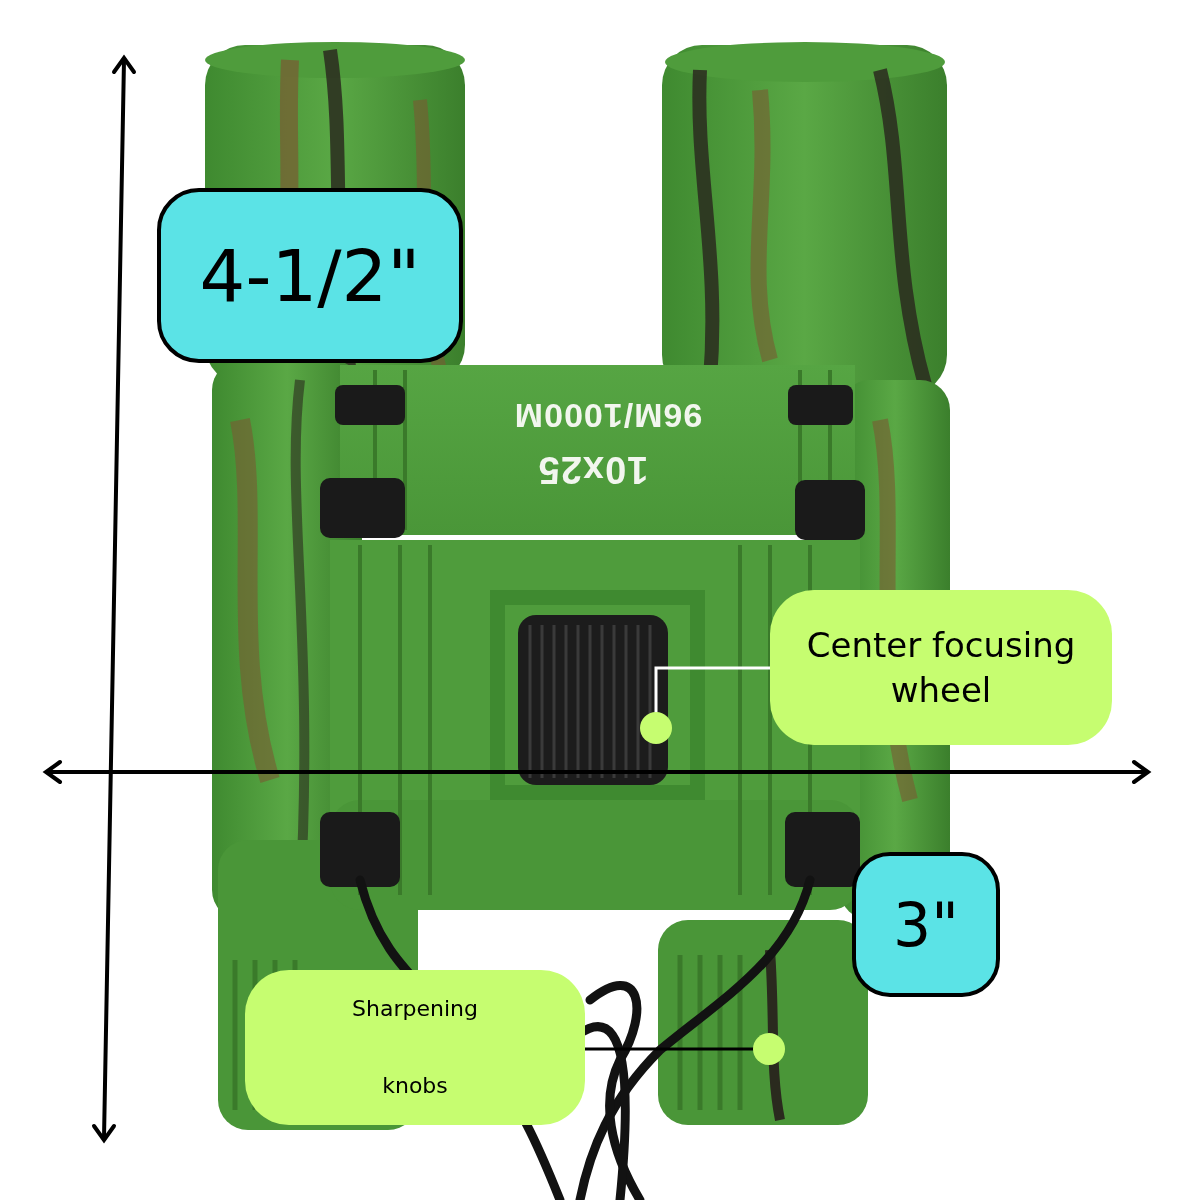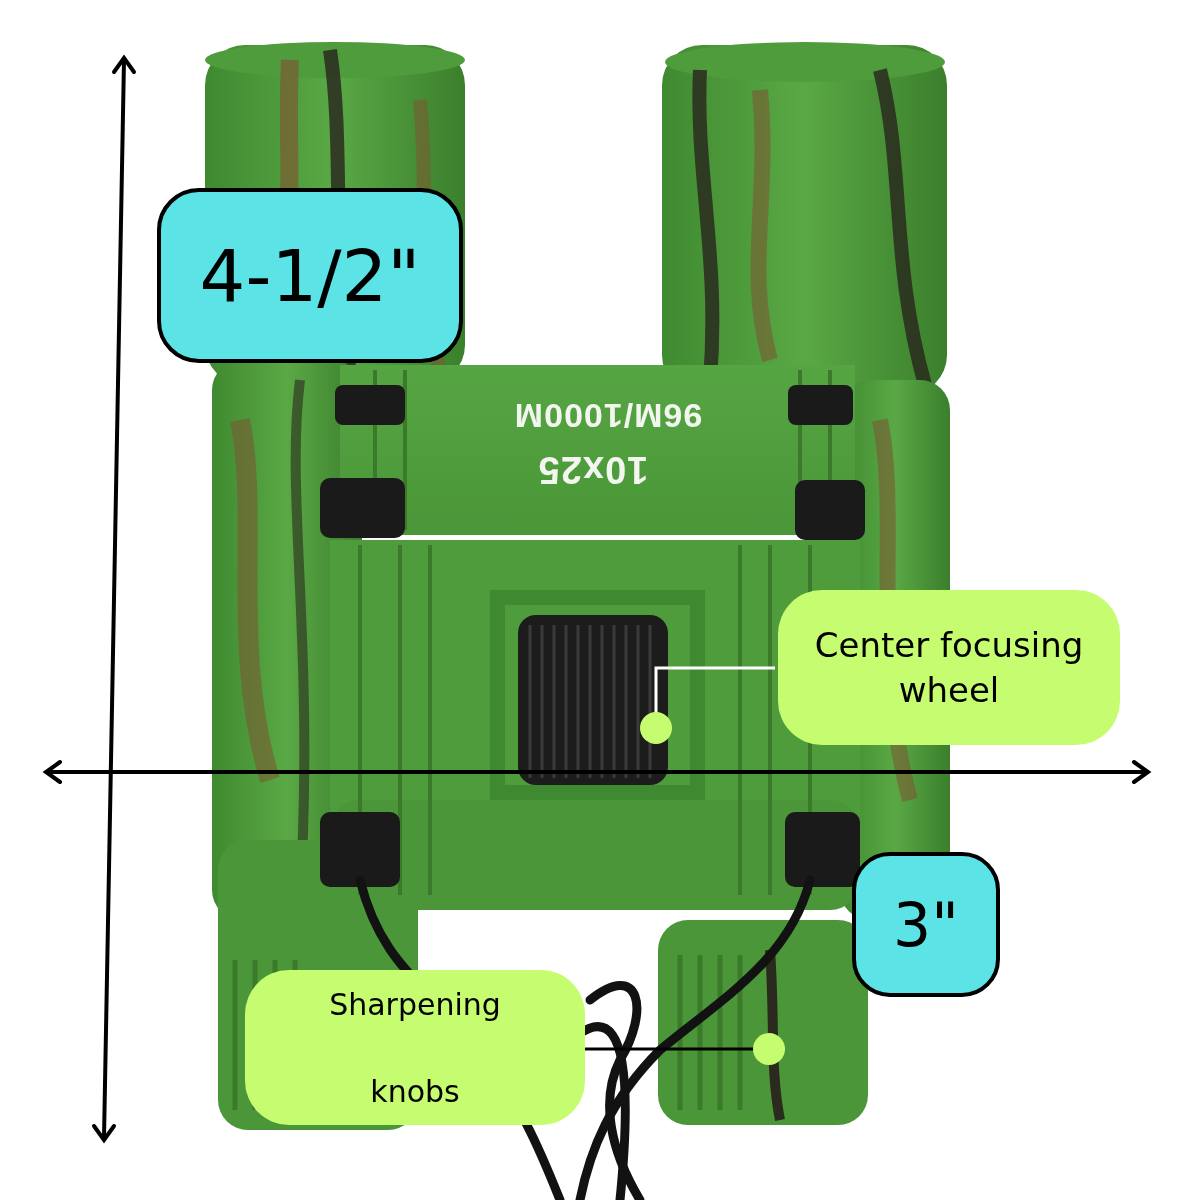--- a/index.html
+++ b/index.html
@@ -160,20 +160,20 @@
 <div class="dot" style="left:640px; top:712px;"></div>
 <div class="dot" style="left:753px; top:1033px;"></div>
 
 <div class="badge-cyan" style="left:157px; top:188px; width:306px; height:175px; border-radius:42px; font-size:72px;">
   <span>4-1/2"</span>
 </div>
 <div class="badge-cyan" style="left:852px; top:852px; width:148px; height:145px; border-radius:38px; font-size:60px;">
   <span>3"</span>
 </div>
 
-<div class="badge-lime" style="left:770px; top:590px; width:342px; height:155px; border-radius:44px; font-size:34px; flex-direction:column;margin-left:8px;">
+<div class="badge-lime" style="left:770px; top:590px; width:342px; height:155px; border-radius:44px; font-size:34px; flex-direction:column;">
   <span>Center focusing</span>
   <span>wheel</span>
 </div>
-<div class="badge-lime" style="left:245px; top:970px; width:340px; height:155px; border-radius:44px; font-size:30px; flex-direction:column;gap:48px;">
+<div class="badge-lime" style="left:245px; top:970px; width:340px; height:155px; border-radius:44px; font-size:22px; flex-direction:column;gap:48px;">
   <span>Sharpening</span>
   <span>knobs</span>
 </div>
 
 </body></html>

